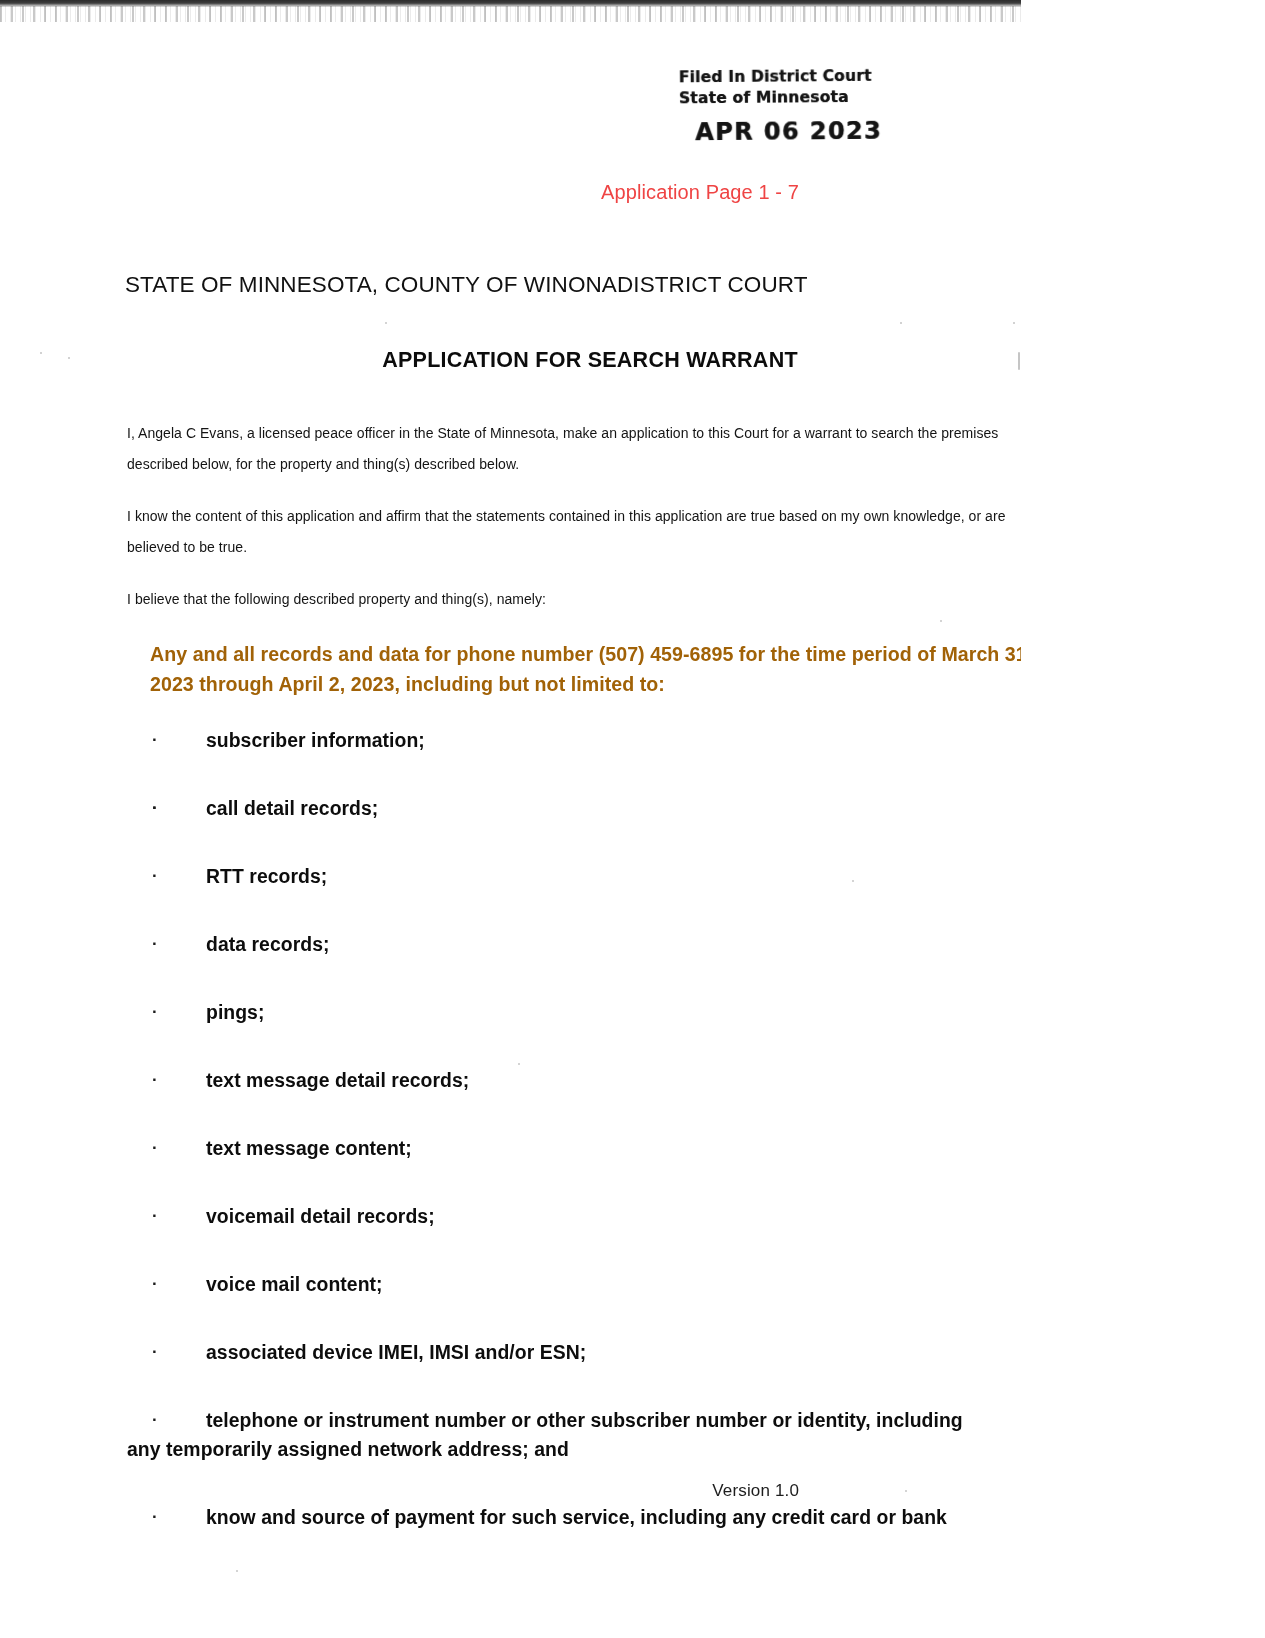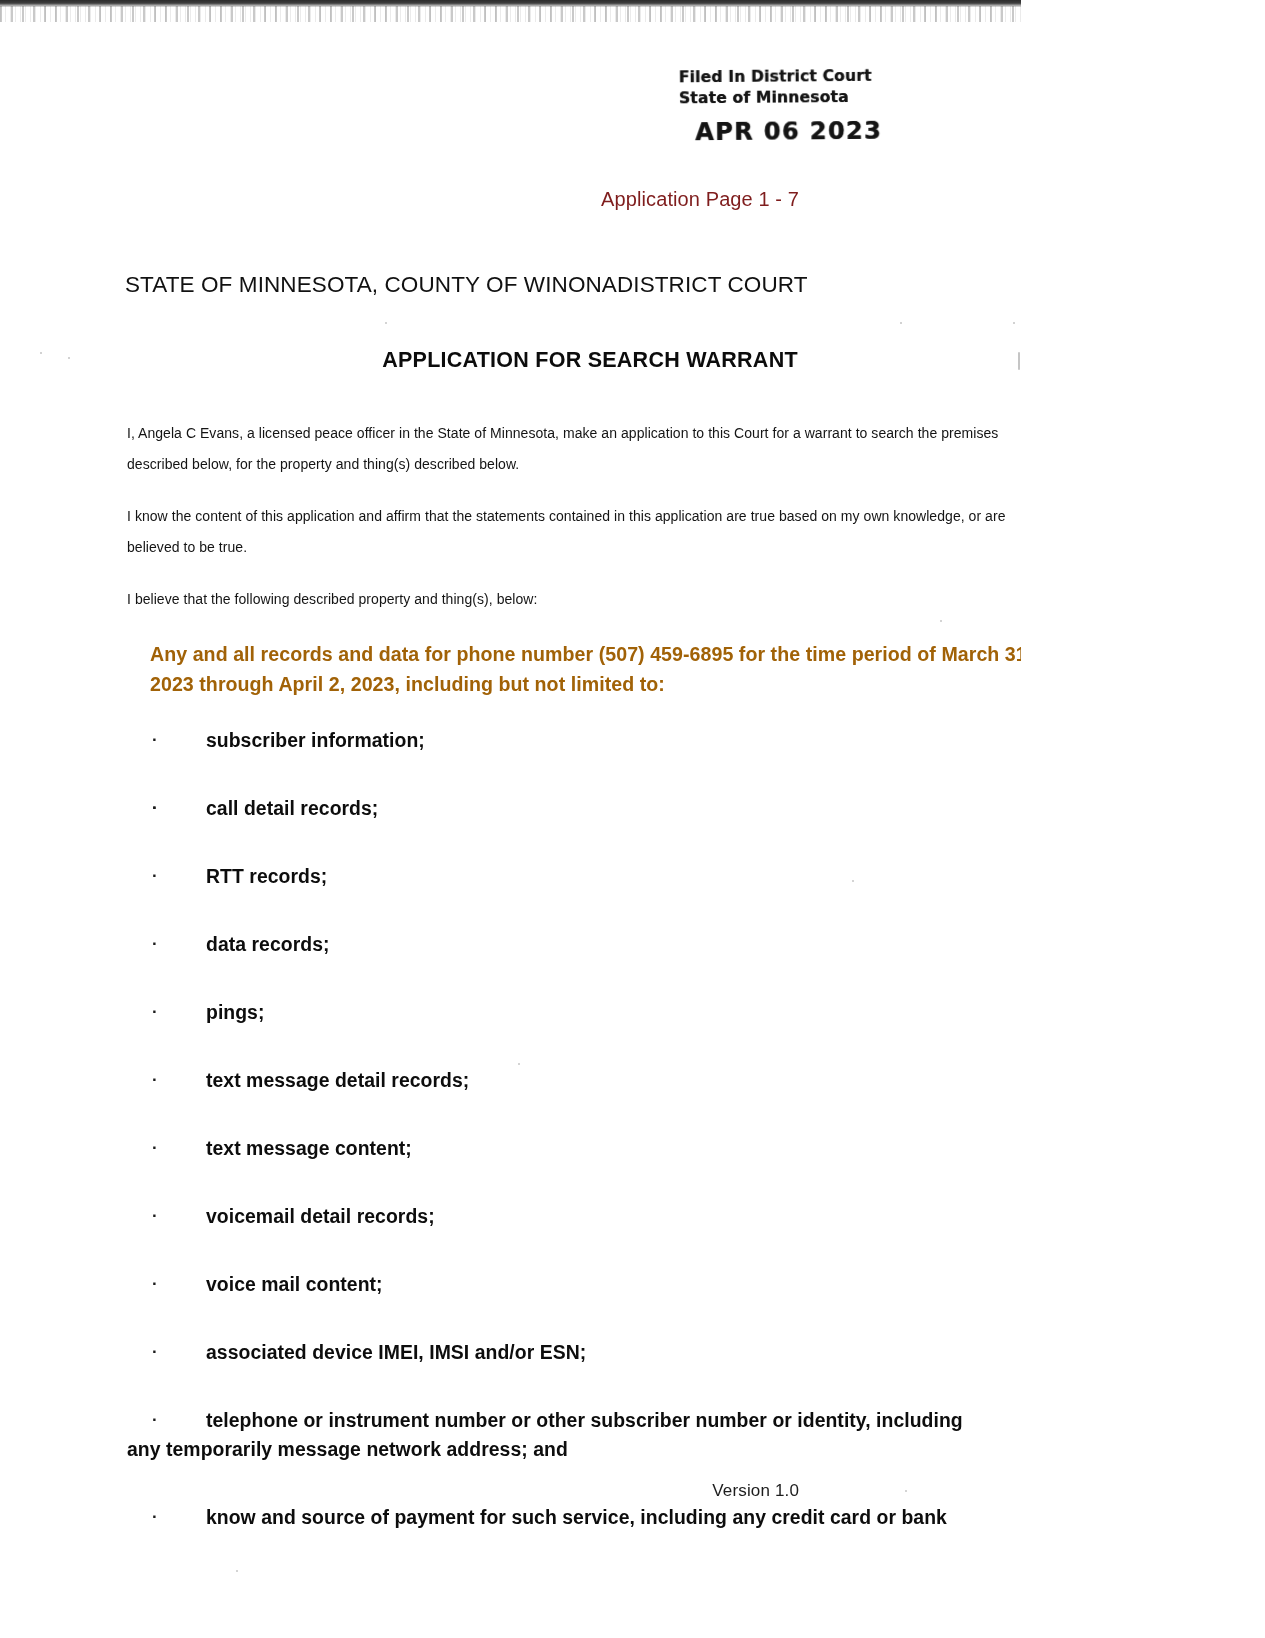--- a/index.html
+++ b/index.html
@@ -116,25 +116,25 @@
     font-size: 24px;
     font-weight: 700;
     letter-spacing: 1.4px;
     filter: blur(0.35px);
     text-shadow: 0.6px 0.4px 0 rgba(0,0,0,0.6), -0.4px 0.3px 0 rgba(0,0,0,0.35);
   }
 
   
   .page-ref {
     position: absolute;
-    top: 188px;
+    top: 181px;
     right: 222px;
     font-size: 20px;
     letter-spacing: 0.1px;
-    color: #7f1d1d;
+    color: #ef4444;
   }
 
   .court-line {
     position: absolute;
     top: 272px;
     left: 125px;
     width: 915px;
     display: flex;
     align-items: baseline;
     font-size: 22.5px;
@@ -257,21 +257,21 @@
   <div class="court-line">
     <span>STATE OF MINNESOTA, COUNTY OF WINONA</span>
     <span>DISTRICT COURT</span>
   </div>
 
   <div class="doc-title">APPLICATION FOR SEARCH WARRANT</div>
 
   <div class="body">
     <p class="para">I, Angela C Evans, a licensed peace officer in the State of Minnesota, make an application to this Court for a warrant to search the premises described below, for the property and thing(s) described below.</p>
     <p class="para">I know the content of this application and affirm that the statements contained in this application are true based on my own knowledge, or are believed to be true.</p>
-    <p class="para tight">I believe that the following described property and thing(s), below:</p>
+    <p class="para tight">I believe that the following described property and thing(s), namely:</p>
 
     <p class="lead-bold">Any and all records and data for phone number (507) 459-6895 for the time period of March 31, 2023 through April 2, 2023, including but not limited to:</p>
 
     <ul class="bullets">
 
       <li class="bullet">
         <span class="marker">·</span>
         <span>subscriber information;</span>
       </li>
 
@@ -320,21 +320,21 @@
       </li>
 
       <li class="bullet">
         <span class="marker">·</span>
         <span>associated device IMEI, IMSI and/or ESN;</span>
       </li>
 
       <li class="bullet wrap">
         <span class="marker">·</span>
         <span>telephone or instrument number or other subscriber number or identity, including</span>
-        <span class="cont">any temporarily message network address; and</span>
+        <span class="cont">any temporarily assigned network address; and</span>
       </li>
 
       <li class="bullet">
         <span class="marker">·</span>
         <span>know and source of payment for such service, including any credit card or bank</span>
       </li>
 
     </ul>
   </div>
 

